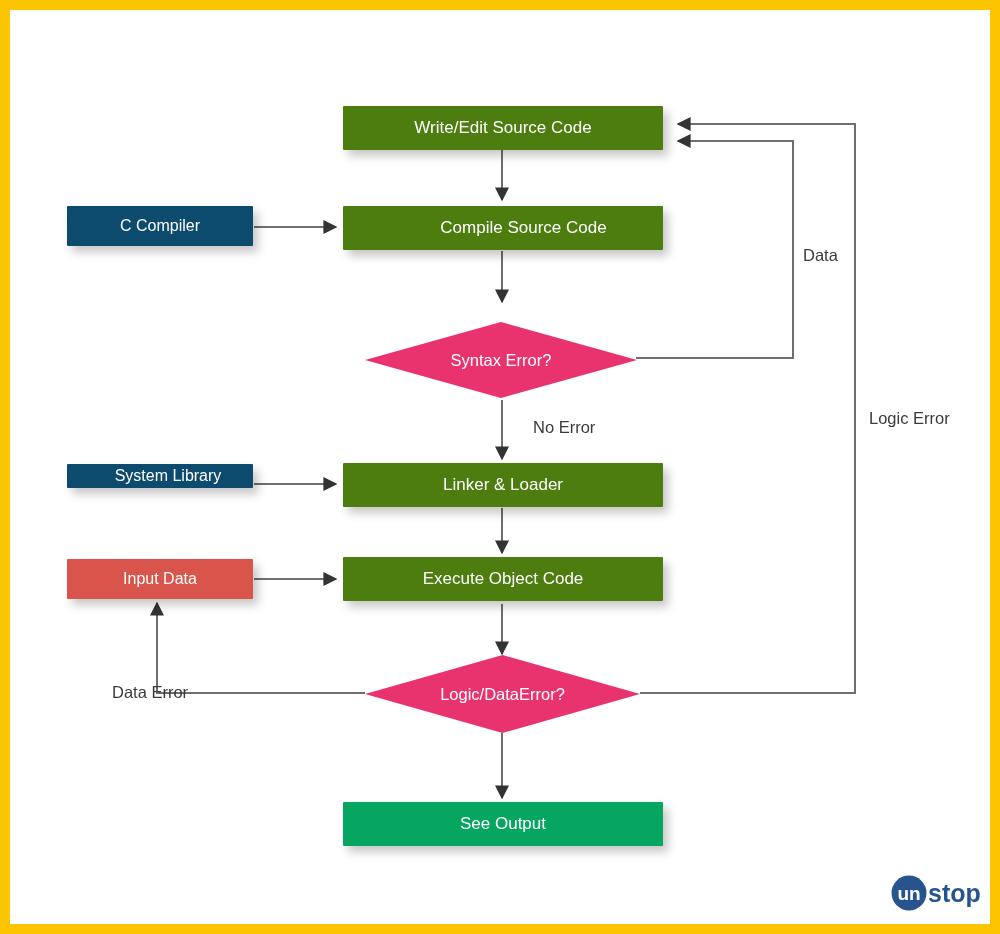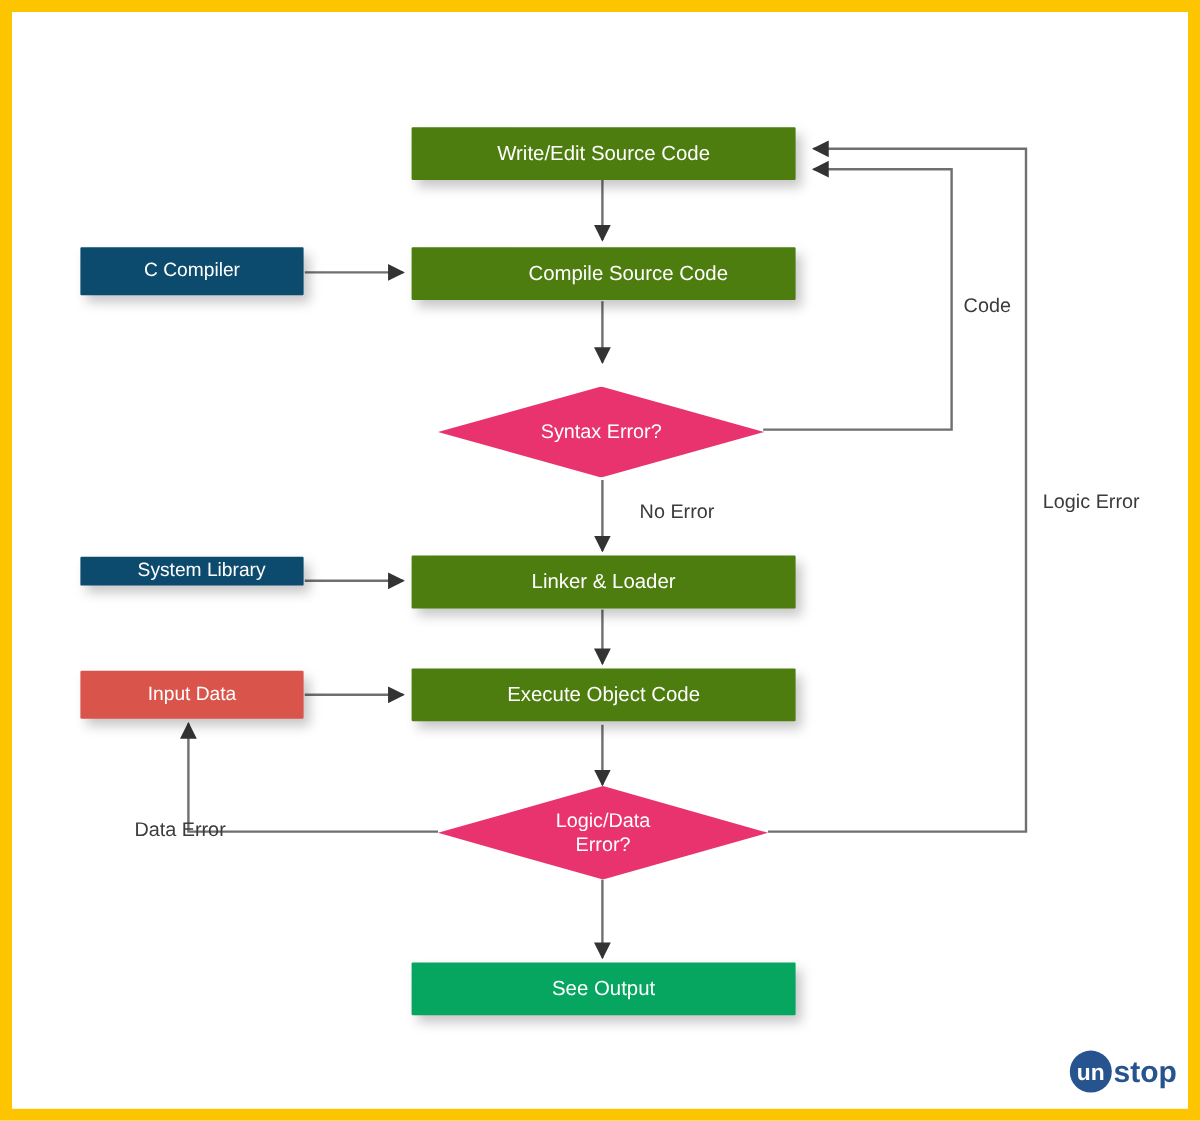--- a/index.html
+++ b/index.html
@@ -136,30 +136,30 @@
     </div>
 
     <div class="node rect inp" style="left:67px;top:559px;width:186px;height:40px;">
       <span>Input Data</span>
     </div>
 
     <div class="node rect proc" style="left:343px;top:557px;width:320px;height:44px;">
       <span>Execute Object Code</span>
     </div>
 
-    <div class="node diamond" style="left:365px;top:655px;width:275px;height:78px;flex-direction:column;">
+    <div class="node diamond" style="left:365px;top:655px;width:275px;height:78px;flex-direction:row;">
       <span>Logic/Data</span>
       <span>Error?</span>
     </div>
 
     <div class="node rect out" style="left:343px;top:802px;width:320px;height:44px;">
       <span>See Output</span>
     </div>
 
-    <div class="edge-label" style="left:803px;top:246px;">Code</div>
+    <div class="edge-label" style="left:803px;top:246px;">Data</div>
 
     <div class="edge-label" style="left:517px;top:418px;margin-left:16px;">No Error</div>
 
     <div class="edge-label" style="left:869px;top:409px;">Logic Error</div>
 
     <div class="edge-label" style="left:112px;top:683px;">Data Error</div>
 
     <div id="logo">
       <svg viewBox="0 0 96 42" width="96" height="42">
         <circle cx="21" cy="21" r="17.5" fill="#27548f"></circle>

